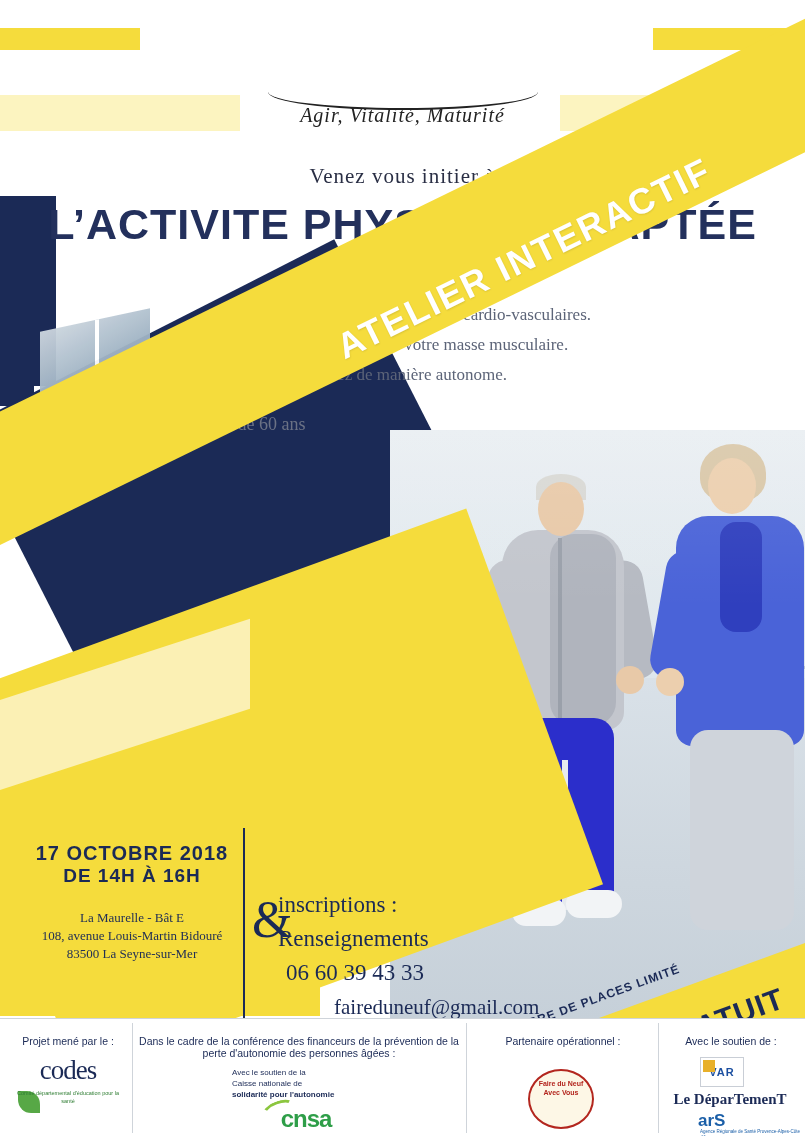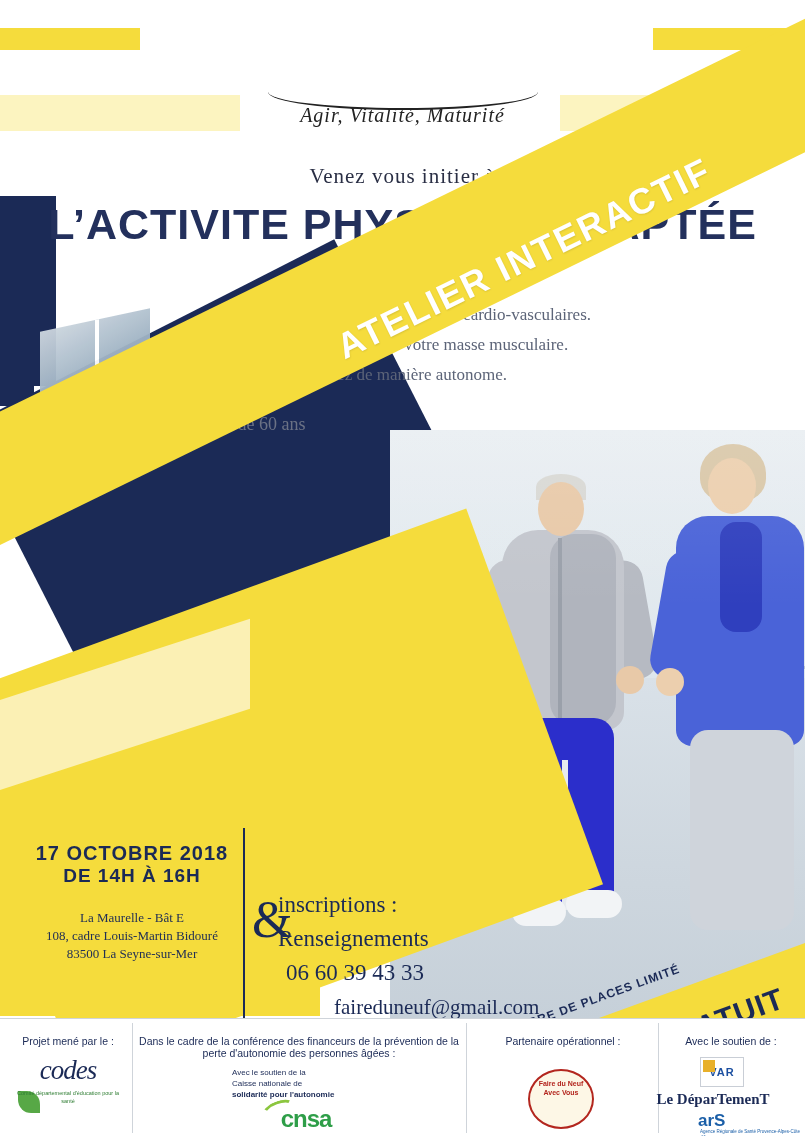--- a/index.html
+++ b/index.html
@@ -311,21 +311,20 @@
   .sep1 { left: 132px; }
   .sep2 { left: 466px; }
   .sep3 { left: 658px; }
 
   .codes-logo {
     position: absolute; left: 14px; top: 36px; width: 108px; text-align: center;
     font-family: "Liberation Serif", serif;
     font-size: 27px;
     color: #1b2a56;
     letter-spacing: -1px;
-    font-style: italic;
   }
   .codes-sub {
     position: absolute; left: 10px; top: 70px; width: 116px; text-align: center;
     font-size: 5.5px; color: #2e7d32; line-height: 8px;
   }
   .codes-leaf {
     position: absolute; left: 18px; top: 72px; width: 22px; height: 22px;
     border-radius: 0 60% 0 60%;
     background: #57a846;
   }
@@ -359,21 +358,21 @@
   }
   .var-logo {
     position: absolute; left: 700px; top: 38px; width: 44px; height: 30px;
     background: #ffffff; border: 1px solid #c9ced6;
     font-size: 11px; font-weight: 700; color: #1b4fa0;
     text-align: center; line-height: 28px;
     letter-spacing: 1px;
   }
   .var-logo .sq { position:absolute; left:2px; top:2px; width:12px; height:12px; background:#e8b02a; }
   .dept-text {
-    position: absolute; left: 648px; top: 72px; width: 130px;
+    position: absolute; left: 665px; top: 72px; width: 130px;
     text-align: center; font-size: 15px; font-weight: 700; color: #1b2a56;
     font-family: "Liberation Serif", serif;
   }
   .ars-logo {
     position: absolute; left: 698px; top: 92px; width: 110px;
     font-family: "Liberation Sans", sans-serif;
     font-size: 17px; font-weight: 700; color: #1b5fa8;
   }
   .ars-sub { position: absolute; left: 700px; top: 110px; width: 105px; font-size: 4.5px; color: #1b5fa8; line-height: 6px; }
 </style>
@@ -440,21 +439,21 @@
 
   <div class="yellow-bottom"></div>
   <div class="yellow-bottom2"></div>
   <div class="pale-patch"></div>
 
   <div class="event">
     <div class="date">17 OCTOBRE 2018</div>
     <div class="time">DE 14H À 16H</div>
     <div class="addr">
       <div>La Maurelle - Bât E</div>
-      <div>108, cadre Louis-Martin Bidouré</div>
+      <div>108, avenue Louis-Martin Bidouré</div>
       <div>83500 La Seyne-sur-Mer</div>
     </div>
   </div>
   <div class="vrule"></div>
 
   <div class="amp">&amp;</div>
   <div class="contact">
     <div>inscriptions :</div>
     <div>Renseignements</div>
     <div class="phone">06 60 39 43 33</div>

